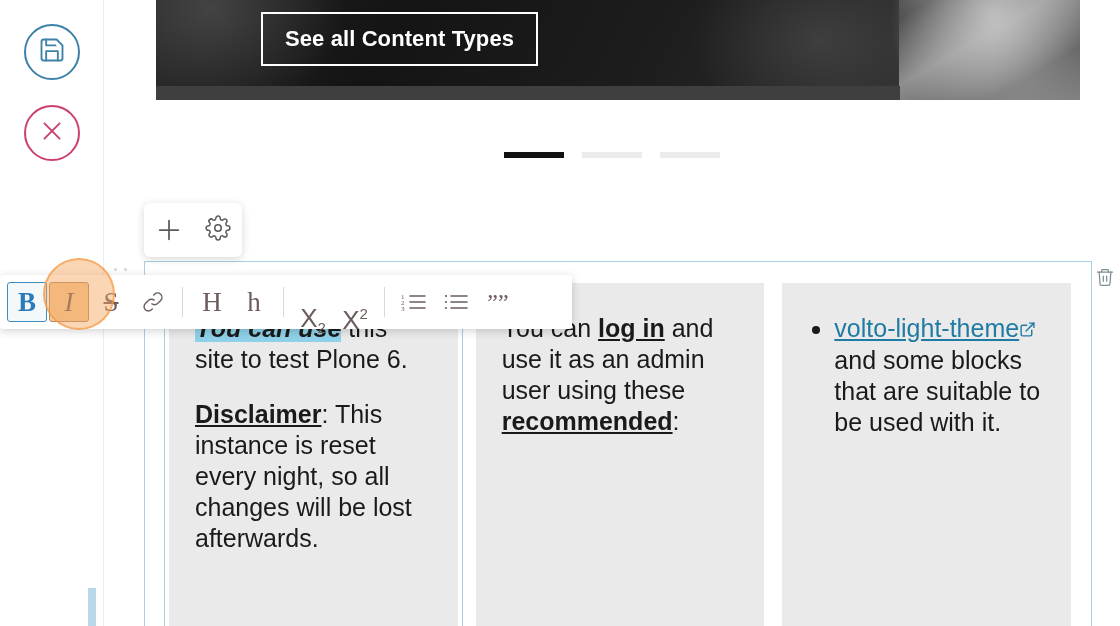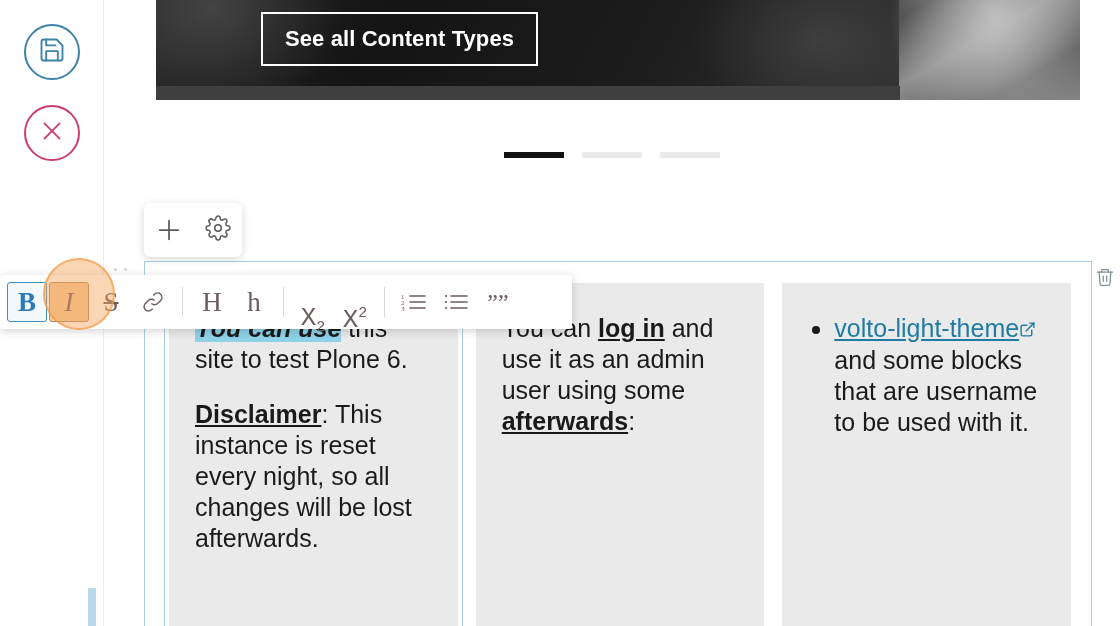--- a/index.html
+++ b/index.html
@@ -252,21 +252,21 @@
   .fmt-btn.hovered {
     background: #f5c999;
     border: 1px solid #ab8a68;
   }
   .fmt-sep {
     width: 1px; height: 30px;
     background: #d9d9d9;
     margin: 0 8px;
   }
   .fmt-btn svg { display: block; }
-  .sup-sub { font-family: Liberation Mono, monospace; font-size: 26px; margin-top: 36px; }
+  .sup-sub { font-family: Liberation Sans, sans-serif; font-size: 26px; margin-top: 36px; }
   .sup-sub sub, .sup-sub sup { font-size: 15px; }
 
   
   #cursor-highlight {
     position: absolute;
     left: 43px; top: 258px;
     width: 72px; height: 72px;
     border-radius: 50%;
     background: rgba(246,164,88,.45);
     border: 2px solid rgba(243,150,62,.65);
@@ -328,30 +328,30 @@
 
     <div id="block-container">
       <div id="block-grid">
 
         <div class="teaser-card selected">
           <p><span class="sel-highlight">You can use</span><span> this site to test Plone 6.</span></p>
           <p><b>Disclaimer</b><span>: This instance is reset every night, so all changes will be lost afterwards.</span></p>
         </div>
 
         <div class="teaser-card">
-          <p><span>You can </span><b>log in</b><span> and use it as an admin user using some </span><b>afterwards</b><span>:</span></p>
+          <p><span>You can </span><b>log in</b><span> and use it as an admin user using these </span><b>recommended</b><span>:</span></p>
         </div>
 
         <div class="teaser-card">
           <ul>
             <li><a href="#" class="teaser-link">volto-light-theme</a><span class="ext-icon"> <svg width="17" height="17" viewBox="0 0 24 24" fill="none" stroke="#1f7ba3" stroke-width="2" stroke-linecap="round" stroke-linejoin="round">
                     <path d="M18 13v6a2 2 0 0 1-2 2H5a2 2 0 0 1-2-2V8a2 2 0 0 1 2-2h6"></path>
                     <polyline points="15 3 21 3 21 9"></polyline>
                     <line x1="10" y1="14" x2="21" y2="3"></line>
-                  </svg></span><span> and some blocks that are username to be used with it.</span></li>
+                  </svg></span><span> and some blocks that are suitable to be used with it.</span></li>
           </ul>
         </div>
 
       </div>
     </div>
   </div>
 
   <div id="block-drag-handle">
     <i></i>
       <i></i>

